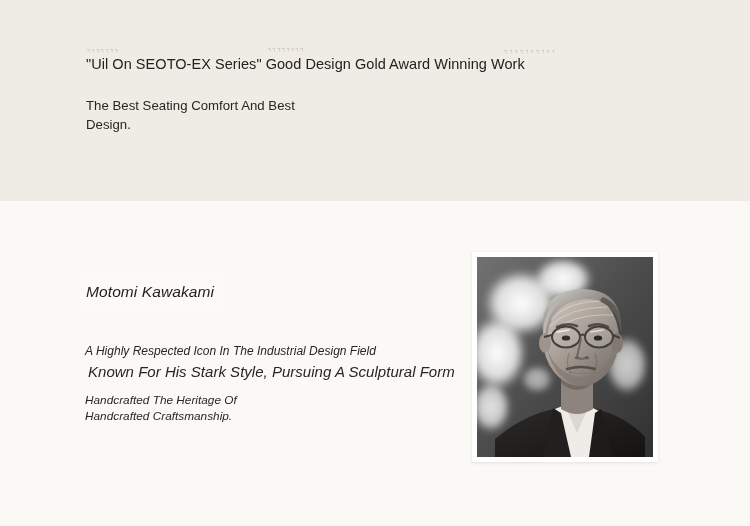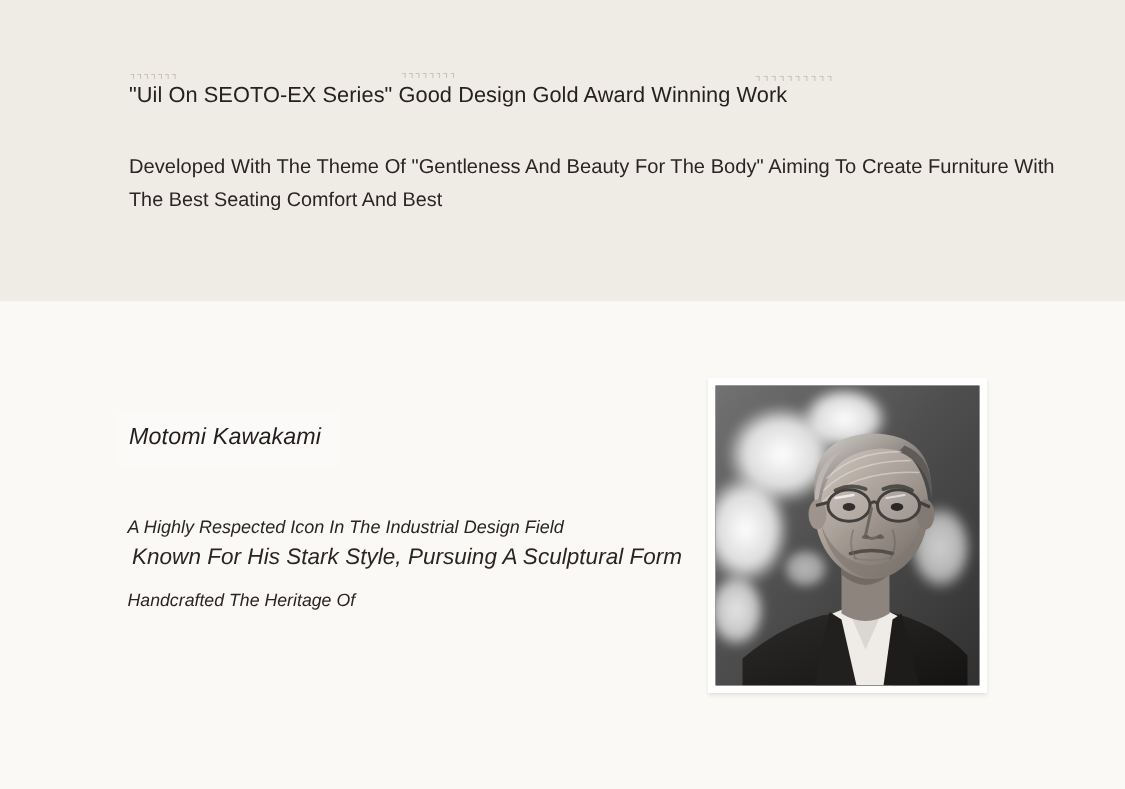--- a/index.html
+++ b/index.html
@@ -171,36 +171,37 @@
   <div class="section-top">
 
     <div class="headline-row">
       <span class="ghost ghost-a">┐┐┐┐┐┐┐</span>
       <span class="ghost ghost-b">┐┐┐┐┐┐┐┐</span>
       <span class="ghost ghost-c">┐┐┐┐┐┐┐┐┐┐</span>
       <h1 class="headline">"Uil On SEOTO-EX Series" Good Design Gold Award Winning Work</h1>
     </div>
 
     <div class="top-body">
-      <p class="lead">Developed With The Theme Of "Gentleness And Beauty For The Body" Aiming To Create Furniture With</p>
       <p class="tail">The Best Seating Comfort And Best</p>
+      <p class="tail2">Design.</p>
     </div>
 
   </div>
 
   <div class="section-bottom">
 
     <div class="designer-name-wrap">
       <h2 class="designer-name">Motomi Kawakami</h2>
     </div>
 
     <div class="bio">
       <p class="bio-line bio-1">A Highly Respected Icon In The Industrial Design Field</p>
       <p class="bio-line bio-2"> Known For His Stark Style, Pursuing A Sculptural Form</p>
       <p class="bio-line bio-3">Handcrafted The Heritage Of</p>
+      <p class="bio-line bio-3" style="margin-top:0;">Handcrafted Craftsmanship.</p>
     </div>
 
   </div>
 
   <div class="portrait-frame">
     <div class="portrait-photo">
       <svg viewBox="0 0 176 200" preserveAspectRatio="xMidYMid slice">
         <defs>
           <linearGradient id="bgGrad" x1="0" y1="0" x2="1" y2="1">
             <stop offset="0%" stop-color="#6e6e6e"></stop>

